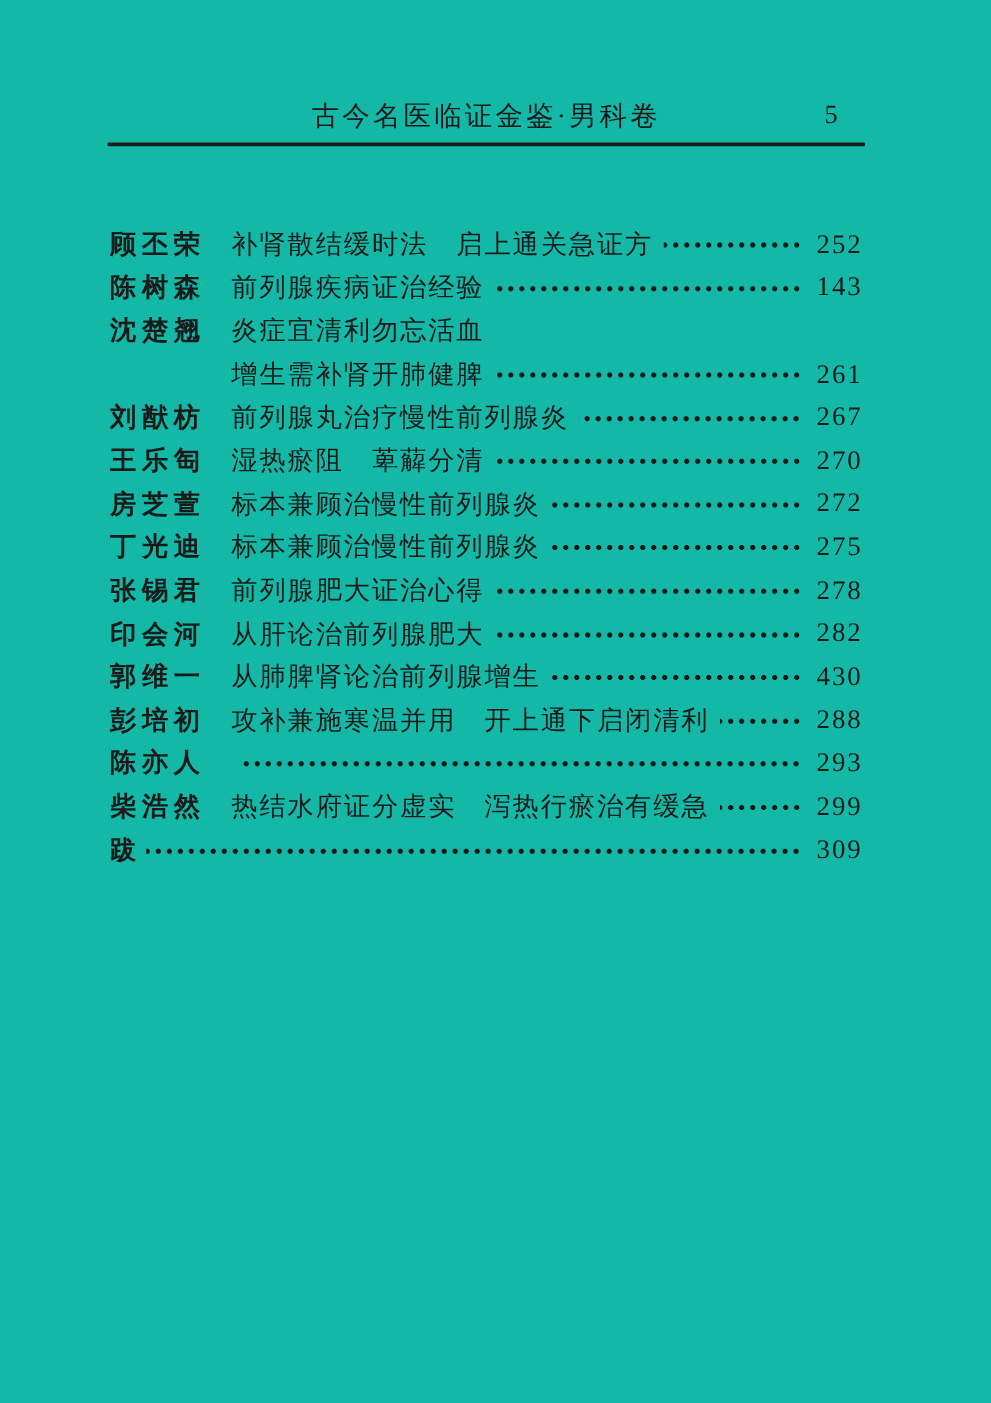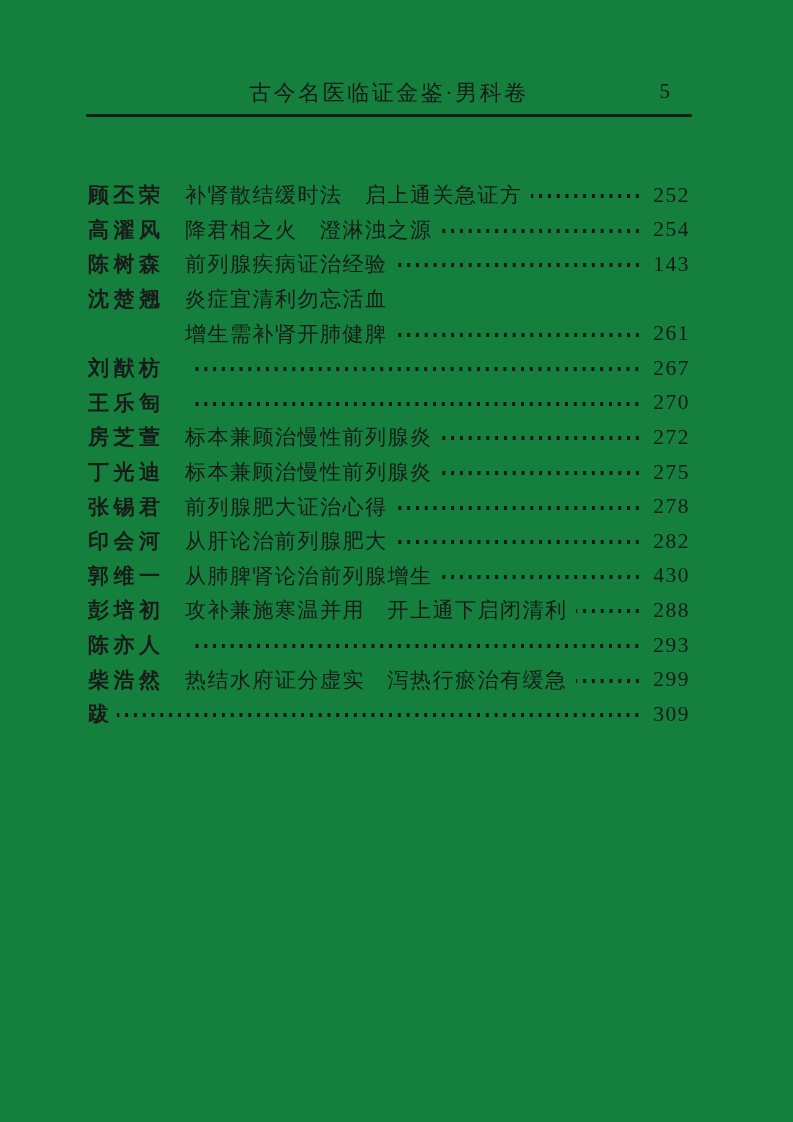--- a/index.html
+++ b/index.html
@@ -5,21 +5,21 @@
   html,body{margin:0;padding:0;}
   body{
     width:793px;height:1122px;
     background:#ffffff;
     font-family:"Liberation Serif","DejaVu Serif",serif;
     color:#1a1a1a;
     -webkit-font-smoothing:antialiased;
   }
   .page{
     position:relative;width:793px;height:1122px;
-    background:#15803d;overflow:hidden;
+    background:#14b8a6;overflow:hidden;
   }
   
   .book-header{
     position:absolute;top:78px;left:88px;width:602px;height:28px;
   }
   .book-title{
     text-align:center;font-size:22px;letter-spacing:2.5px;
     font-weight:400;
   }
   .folio{
@@ -74,49 +74,45 @@
   <div class="toc">
 
     <div id="toc-rows">
         <div class="row">
       <span class="author">顾丕荣</span>
       <span class="title">补肾散结缓时法　启上通关急证方</span>
       <span class="leader"></span>
       <span class="pagenum">252</span>
     </div>
         <div class="row">
-      <span class="author">高濯风</span>
-      <span class="title">降君相之火　澄淋浊之源</span>
-      <span class="leader"></span>
-      <span class="pagenum">254</span>
-    </div>
-        <div class="row">
       <span class="author">陈树森</span>
       <span class="title">前列腺疾病证治经验</span>
       <span class="leader"></span>
       <span class="pagenum">143</span>
     </div>
         <div class="row no-page">
       <span class="author">沈楚翘</span>
       <span class="title">炎症宜清利勿忘活血</span>
 
     </div>
         <div class="row">
       <span class="author"></span>
       <span class="title">增生需补肾开肺健脾</span>
       <span class="leader"></span>
       <span class="pagenum">261</span>
     </div>
         <div class="row">
       <span class="author">刘猷枋</span>
+      <span class="title">前列腺丸治疗慢性前列腺炎</span>
       <span class="leader"></span>
       <span class="pagenum">267</span>
     </div>
         <div class="row">
       <span class="author">王乐匋</span>
+      <span class="title">湿热瘀阻　萆薢分清</span>
       <span class="leader"></span>
       <span class="pagenum">270</span>
     </div>
         <div class="row">
       <span class="author">房芝萱</span>
       <span class="title">标本兼顾治慢性前列腺炎</span>
       <span class="leader"></span>
       <span class="pagenum">272</span>
     </div>
         <div class="row">

